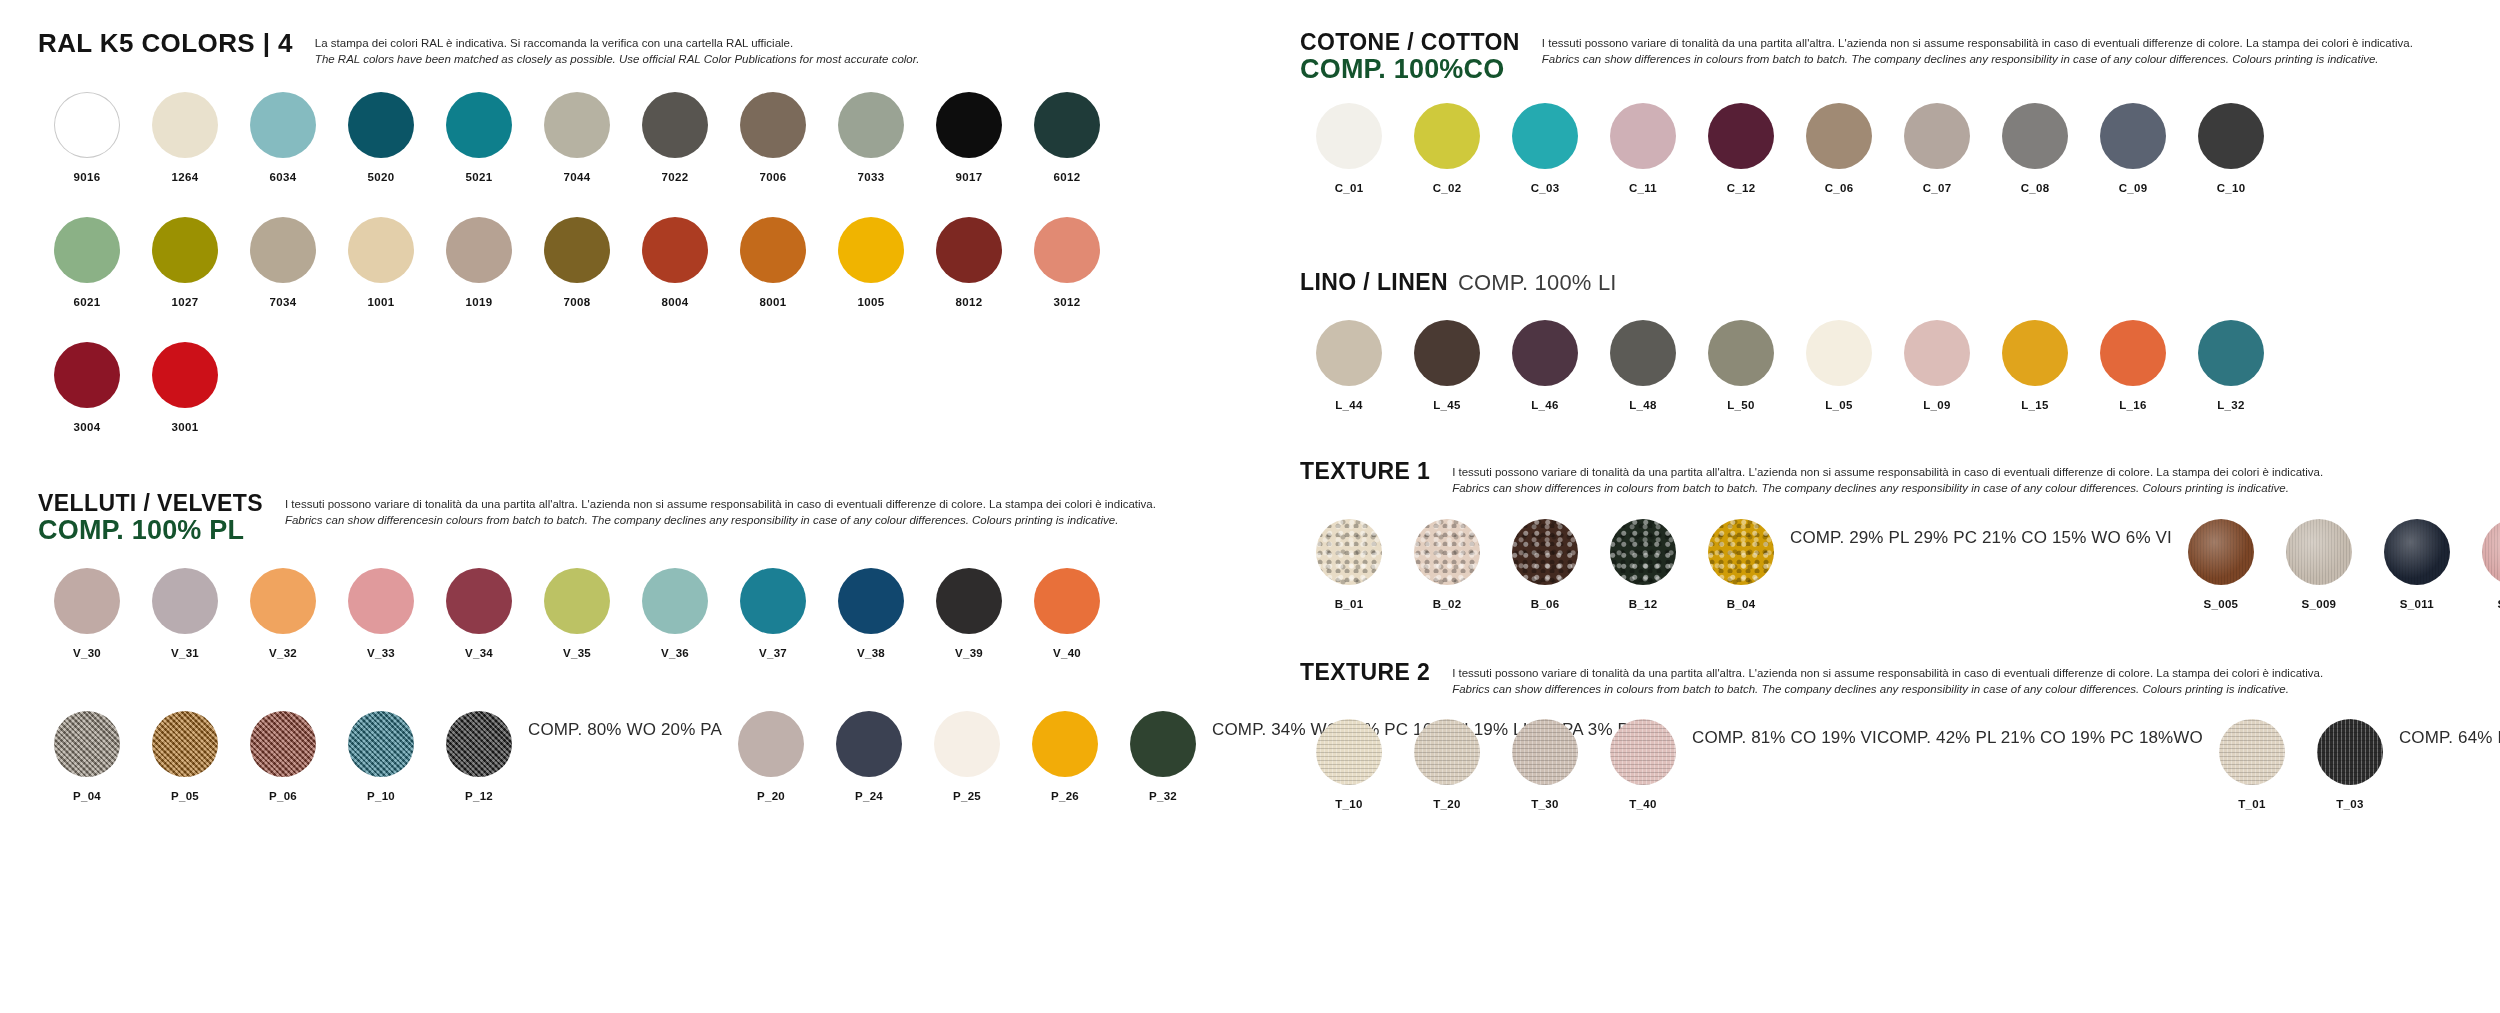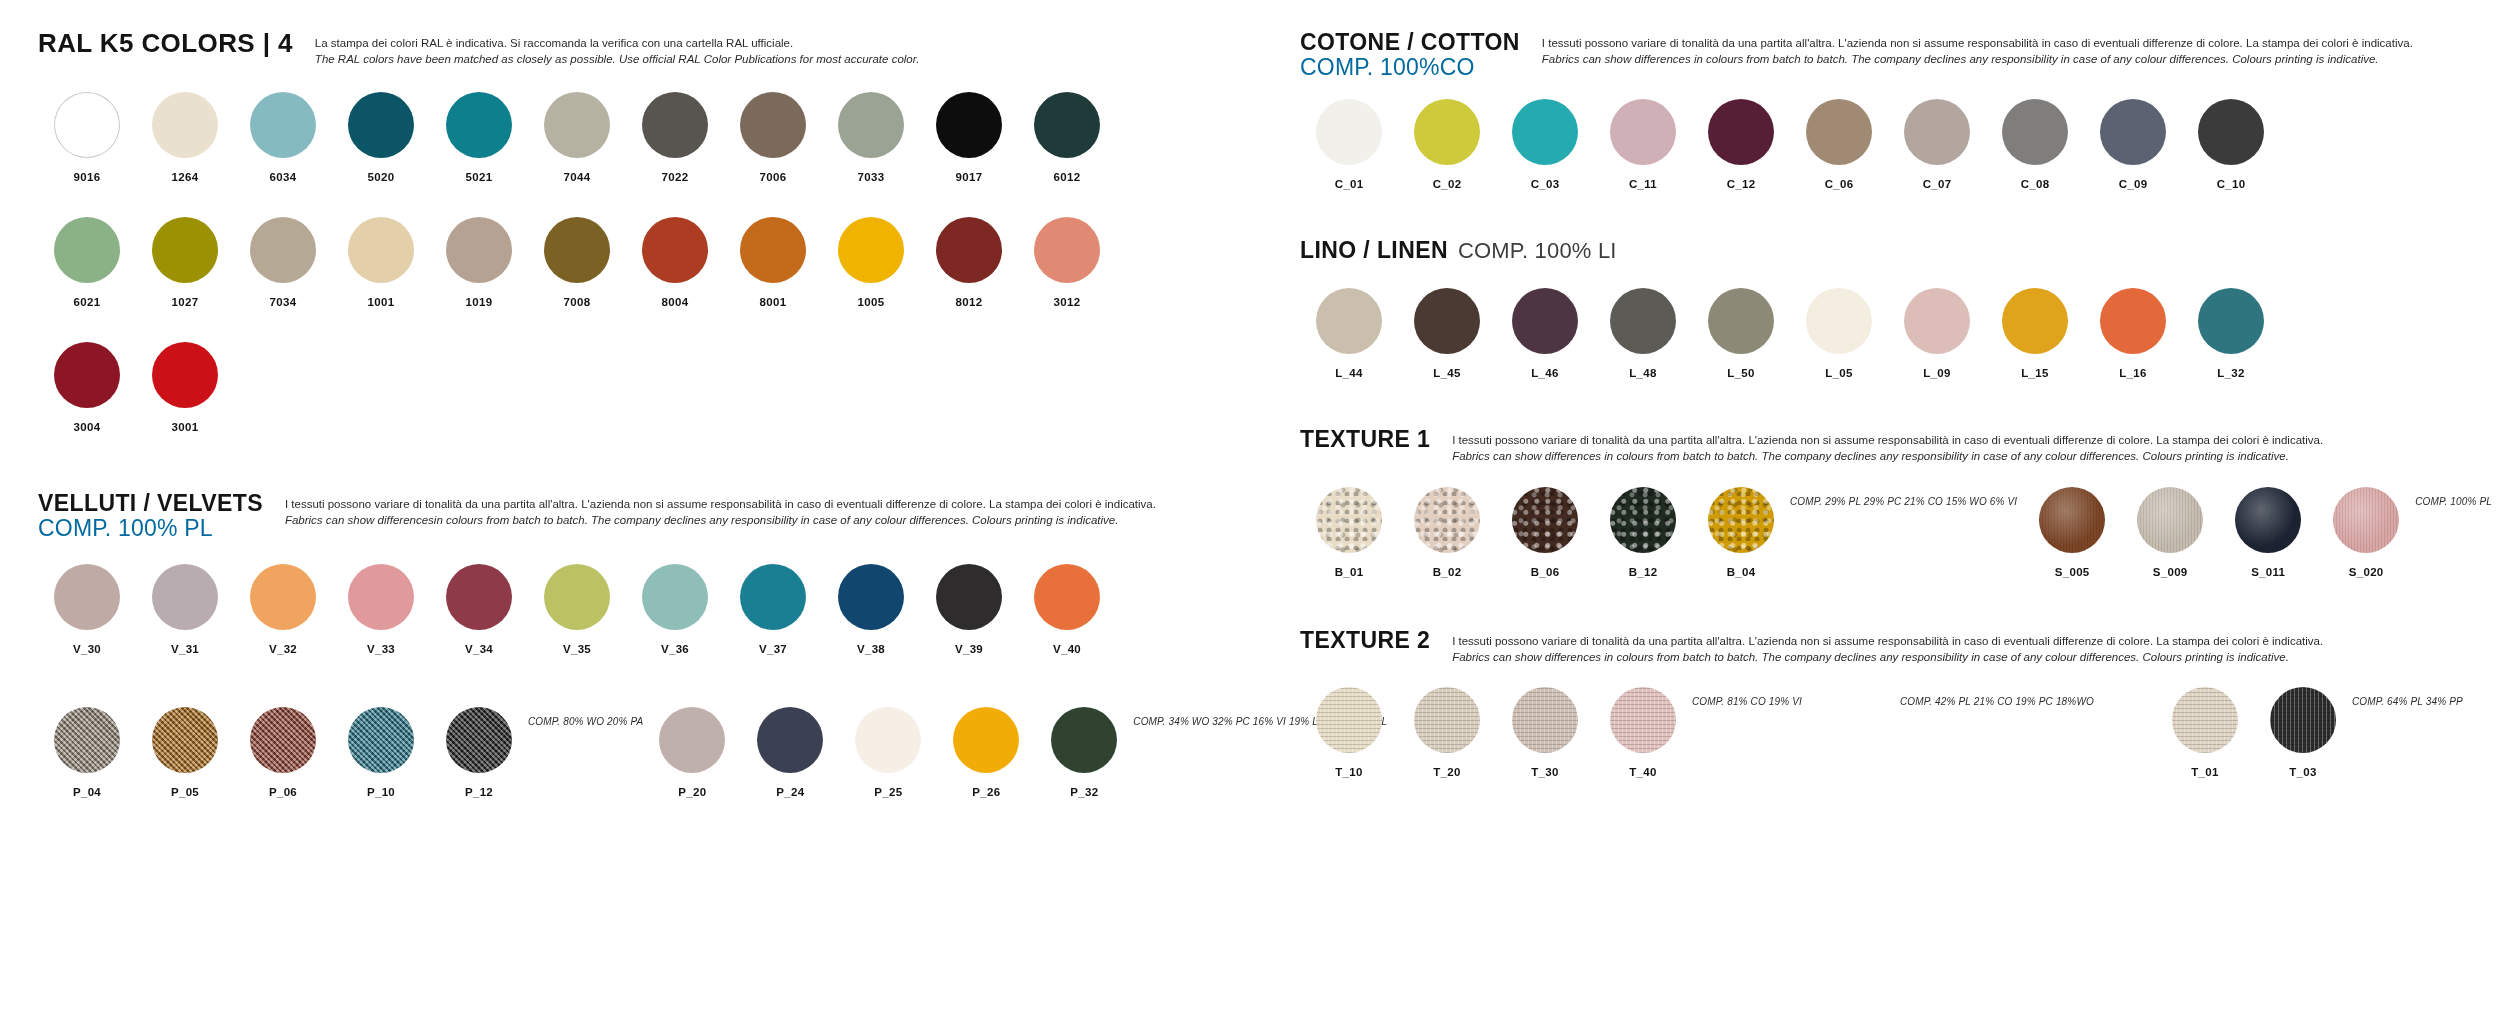--- a/index.html
+++ b/index.html
@@ -21,23 +21,23 @@
   .sec-title{
     font-weight:700;
     font-size:26px;
     letter-spacing:.4px;
     line-height:1.05;
     white-space:nowrap;
     color:#141414;
   }
   .sec-title.small{font-size:23px;}
   .sec-comp{
-    font-weight:400;
-    font-size:23px;
-    color:#0369a1;
+    font-weight:700;
+    font-size:27px;
+    color:#14532d;
     letter-spacing:.2px;
     white-space:nowrap;
   }
   .sec-comp-inline{
     font-weight:400;font-size:22px;color:#3d3d3d;letter-spacing:.2px;
     margin-left:10px;white-space:nowrap;
   }
   .disclaimer{
     margin-left:22px;
     padding-top:5px;
@@ -58,23 +58,22 @@
   .sw .disc.ring{box-shadow:inset 0 0 0 1px #c9c9c9;}
   .sw .lbl{
     margin-top:13px;font-size:11.5px;font-weight:700;
     letter-spacing:.3px;color:#141414;white-space:nowrap;
   }
   .group{display:flex;}
   .grp-rule{
     height:1px;background:#8d8d8d;margin-top:9px;
   }
   .grp-comp{
-    margin-top:9px;font-size:10px;color:#2c2c2c;letter-spacing:.15px;
+    margin-top:9px;font-size:17px;color:#2c2c2c;letter-spacing:.15px;
     white-space:nowrap;
-    font-style:italic;
   }
 </style>
 </head>
 <body>
 
 <div class="page">
 
   <div class="col col-left">
 
     <div>
@@ -368,21 +367,21 @@
               <div class="lbl">C_09</div>
             </div>
             <div class="sw">
               <div class="disc" style="background: rgb(59, 59, 59);"></div>
               <div class="lbl">C_10</div>
             </div>
           </div>
       </div>
     </div>
 
-    <div style="margin-top:48px">
+    <div style="margin-top:76px">
       <div class="sec-head" style="align-items:baseline">
         <div class="sec-title small">LINO / LINEN</div>
         <div class="sec-comp-inline">COMP. 100% LI</div>
       </div>
       <div style="margin-top:24px">
         <div class="row">
             <div class="sw">
               <div class="disc" style="background: rgb(202, 191, 173);"></div>
               <div class="lbl">L_44</div>
             </div>

